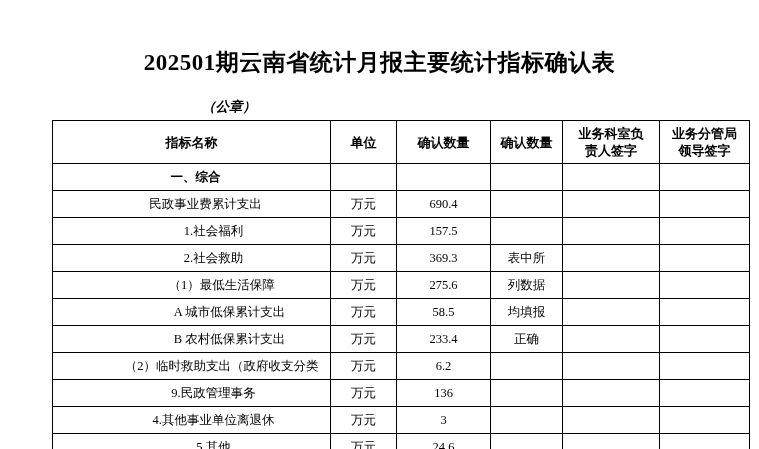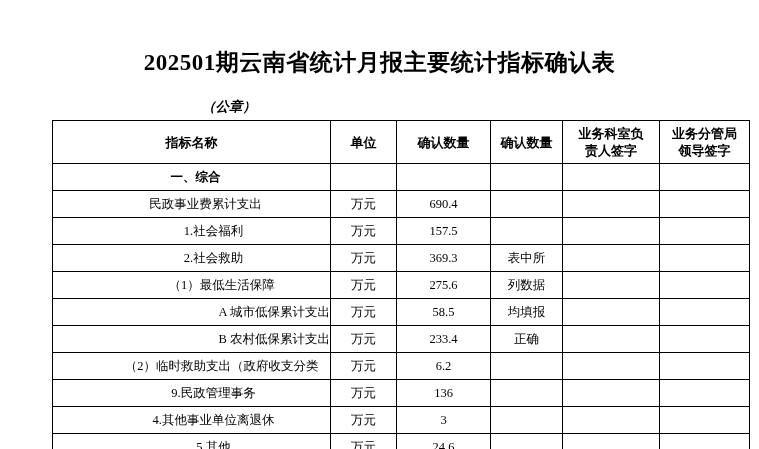--- a/index.html
+++ b/index.html
@@ -76,21 +76,21 @@
   .name-cell {
     text-align: left;
   }
   .name-inner {
     display: block;
   }
   .indent-0 { padding-left: 8px; font-weight: bold; }
   .indent-1 { padding-left: 28px; }
   .indent-2 { padding-left: 44px; }
   .indent-3 { padding-left: 60px; }
-  .indent-4 { padding-left: 76px; text-align: right; }
+  .indent-4 { padding-left: 76px; }
   .result-cell {
     vertical-align: middle;
     line-height: 26px;
   }
 </style>
 </head>
 <body>
 
 <div class="page">
 

